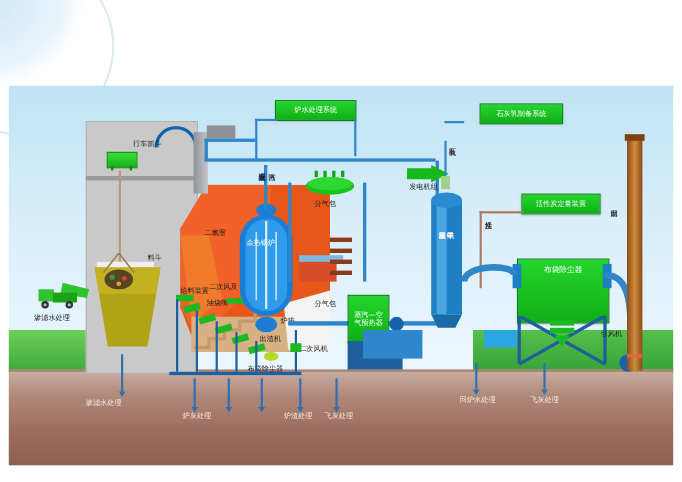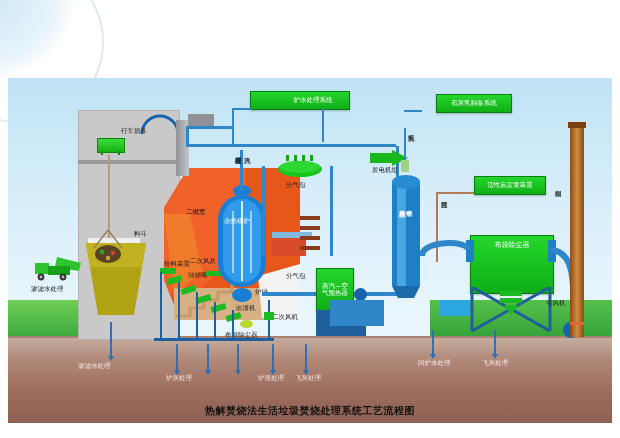--- a/index.html
+++ b/index.html
@@ -162,21 +162,21 @@
     <path d="M17 26 v62 M35 26 v62" stroke="#bfe5ff" stroke-width="1.5"></path>
     <ellipse cx="26" cy="6" rx="9" ry="6" fill="#1a7fd4"></ellipse>
     <ellipse cx="26" cy="110" rx="10" ry="7" fill="#1a7fd4"></ellipse>
   </svg>
   <div class="lbl" style="left:224px;top:218px;color:#fff;">余热锅炉</div>
 
   <div class="pipe-b" style="left:240px;top:150px;width:3px;height:40px;"></div>
   <div class="vlbl" style="left:243px;top:152px;">蒸汽</div>
   <div class="vlbl" style="left:234px;top:152px;color:#123;">水处理装置</div>
 
-  <div class="gbox" style="left:250px;top:91px;width:72px;height:17px;padding-left:26px;">
+  <div class="gbox" style="left:250px;top:91px;width:72px;height:17px;">
     <span>炉水处理系统</span>
   </div>
   <div class="pipe-b" style="left:232px;top:108px;width:20px;height:2px;"></div>
   <div class="pipe-b" style="left:232px;top:108px;width:2px;height:38px;"></div>
   <div class="pipe-b" style="left:322px;top:108px;width:2px;height:34px;"></div>
 
   <svg style="position:absolute;left:276px;top:155px;" width="48" height="26">
     <rect x="10" y="0" width="3" height="6" fill="#17a317"></rect>
     <rect x="18" y="0" width="3" height="6" fill="#17a317"></rect>
     <rect x="26" y="0" width="3" height="6" fill="#17a317"></rect>
@@ -268,15 +268,14 @@
   <div class="vlbl" style="left:554px;top:185px;">烟囱</div>
 
   <div style="position:absolute;left:330px;top:300px;width:54px;height:26px;background:#2f86c9;"></div>
   <div style="position:absolute;left:440px;top:300px;width:30px;height:16px;background:#2aa7e0;"></div>
 
   <div class="bottom-arrow" style="left:432px;top:330px;height:24px;"></div>
   <div class="bottom-arrow" style="left:494px;top:330px;height:24px;"></div>
   <div class="lbl" style="left:418px;top:360px;color:#f5ece7;">回炉水处理</div>
   <div class="lbl" style="left:482px;top:360px;color:#f5ece7;">飞灰处理</div>
 
-  <div class="caption">热解焚烧法生活垃圾焚烧处理系统工艺流程图</div>
 
 </div>
 
 </body></html>

